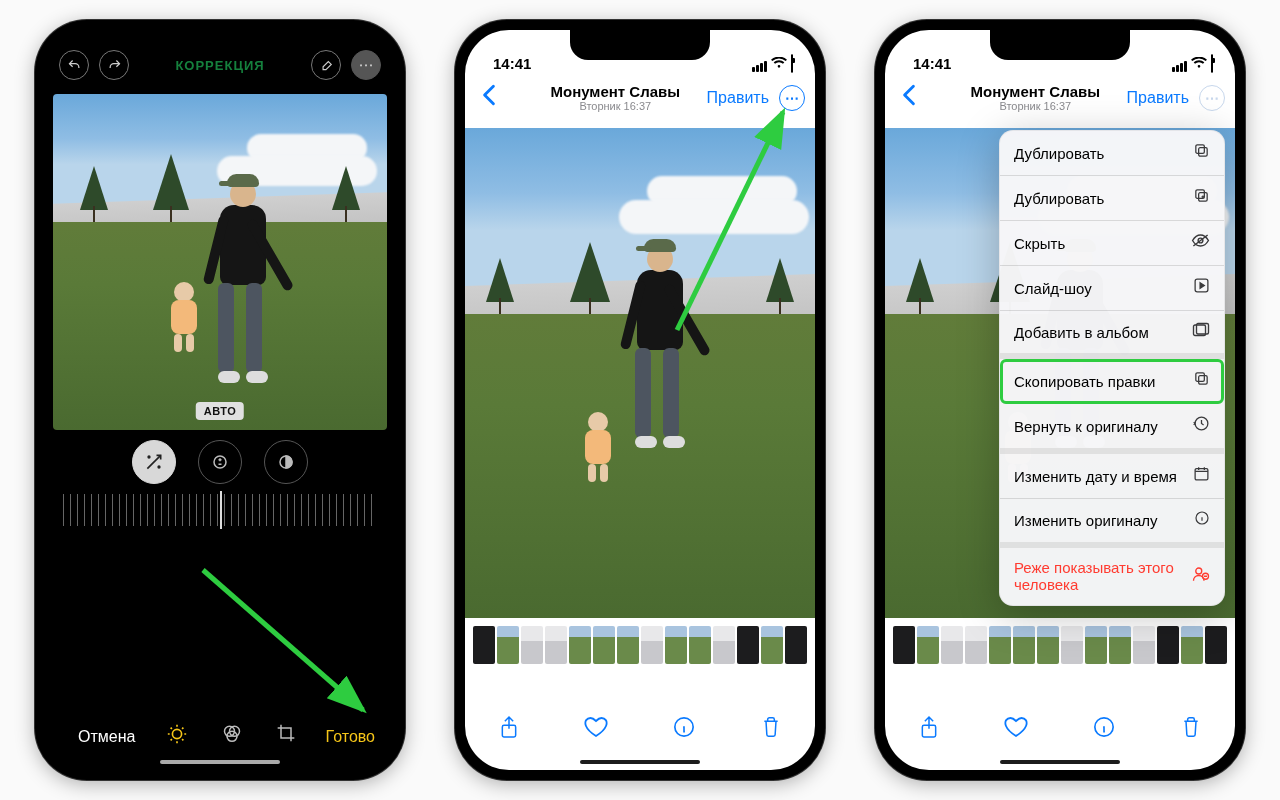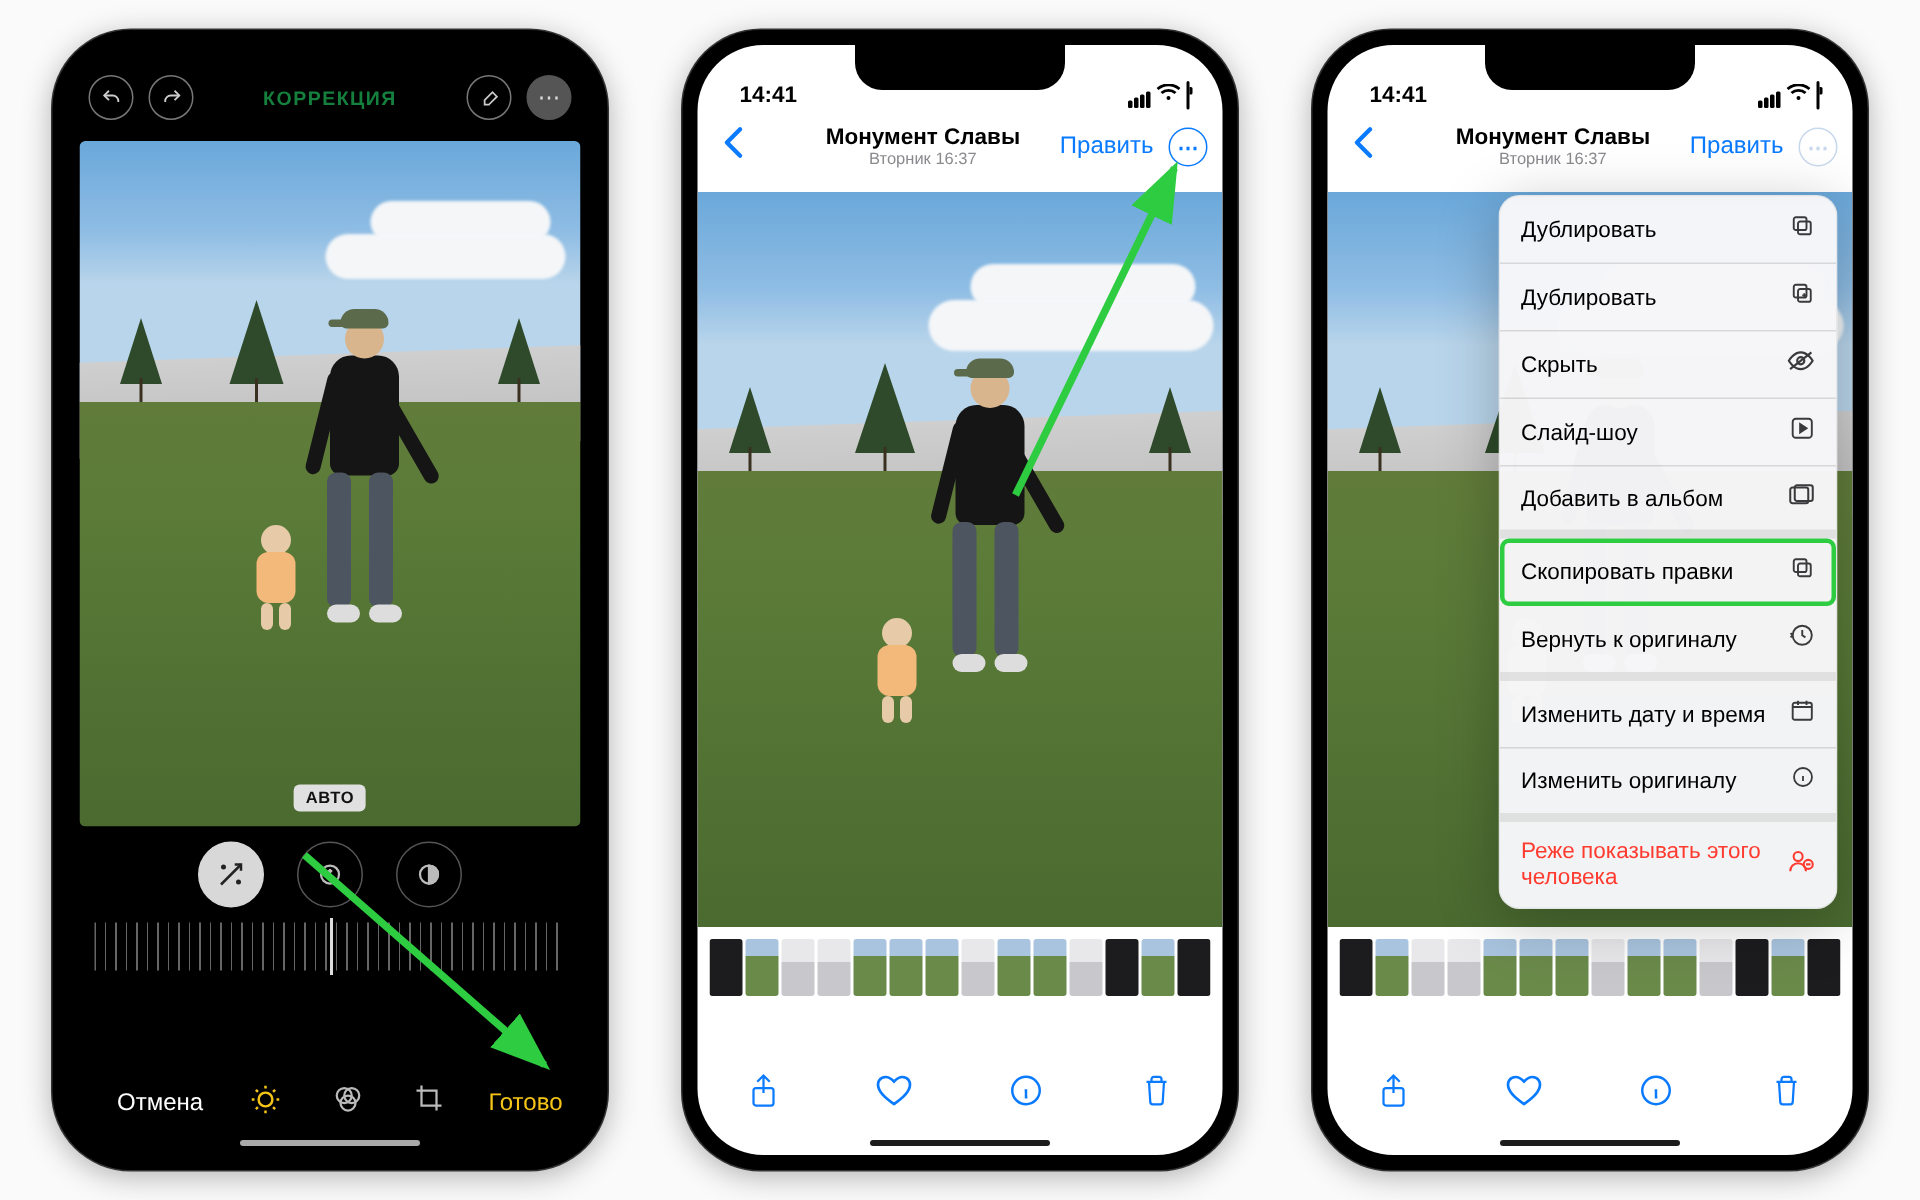--- a/index.html
+++ b/index.html
@@ -116,21 +116,21 @@
     display:flex; align-items:center; justify-content:space-between;
     padding: 14px 14px 0;
   }
   .circ-icon {
     width:30px;height:30px;border:1.5px solid #777;border-radius:50%;
     display:flex;align-items:center;justify-content:center;color:#ccc;font-size:15px;
   }
   .circ-icon.filled{background:#555;border-color:#555;color:#ddd;}
   .edit-title { font-size:13px; letter-spacing:1px; font-weight:600; color:#15803d;}
   .topbar-left,.topbar-right{display:flex;gap:10px;}
-  .edit-photo-wrap { margin: 8px 8px 0; border-radius:4px; overflow:hidden; height:457px; position:relative;}
+  .edit-photo-wrap { margin: 8px 8px 0; border-radius:4px; overflow:hidden; height:336px; position:relative;}
   .auto-badge {
     position:absolute; left:50%; bottom:10px; transform:translateX(-50%);
     background:#e0e0e0; color:#111; font-size:11px; font-weight:700;
     padding:3px 8px; border-radius:4px; letter-spacing:.5px;
   }
   .edit-tools-row { display:flex; justify-content:center; gap:22px; margin-top:10px;}
   .tool-circ {
     width:44px;height:44px;border:1.5px solid #555;border-radius:50%;
     display:flex;align-items:center;justify-content:center;color:#bbb;font-size:18px;
   }

